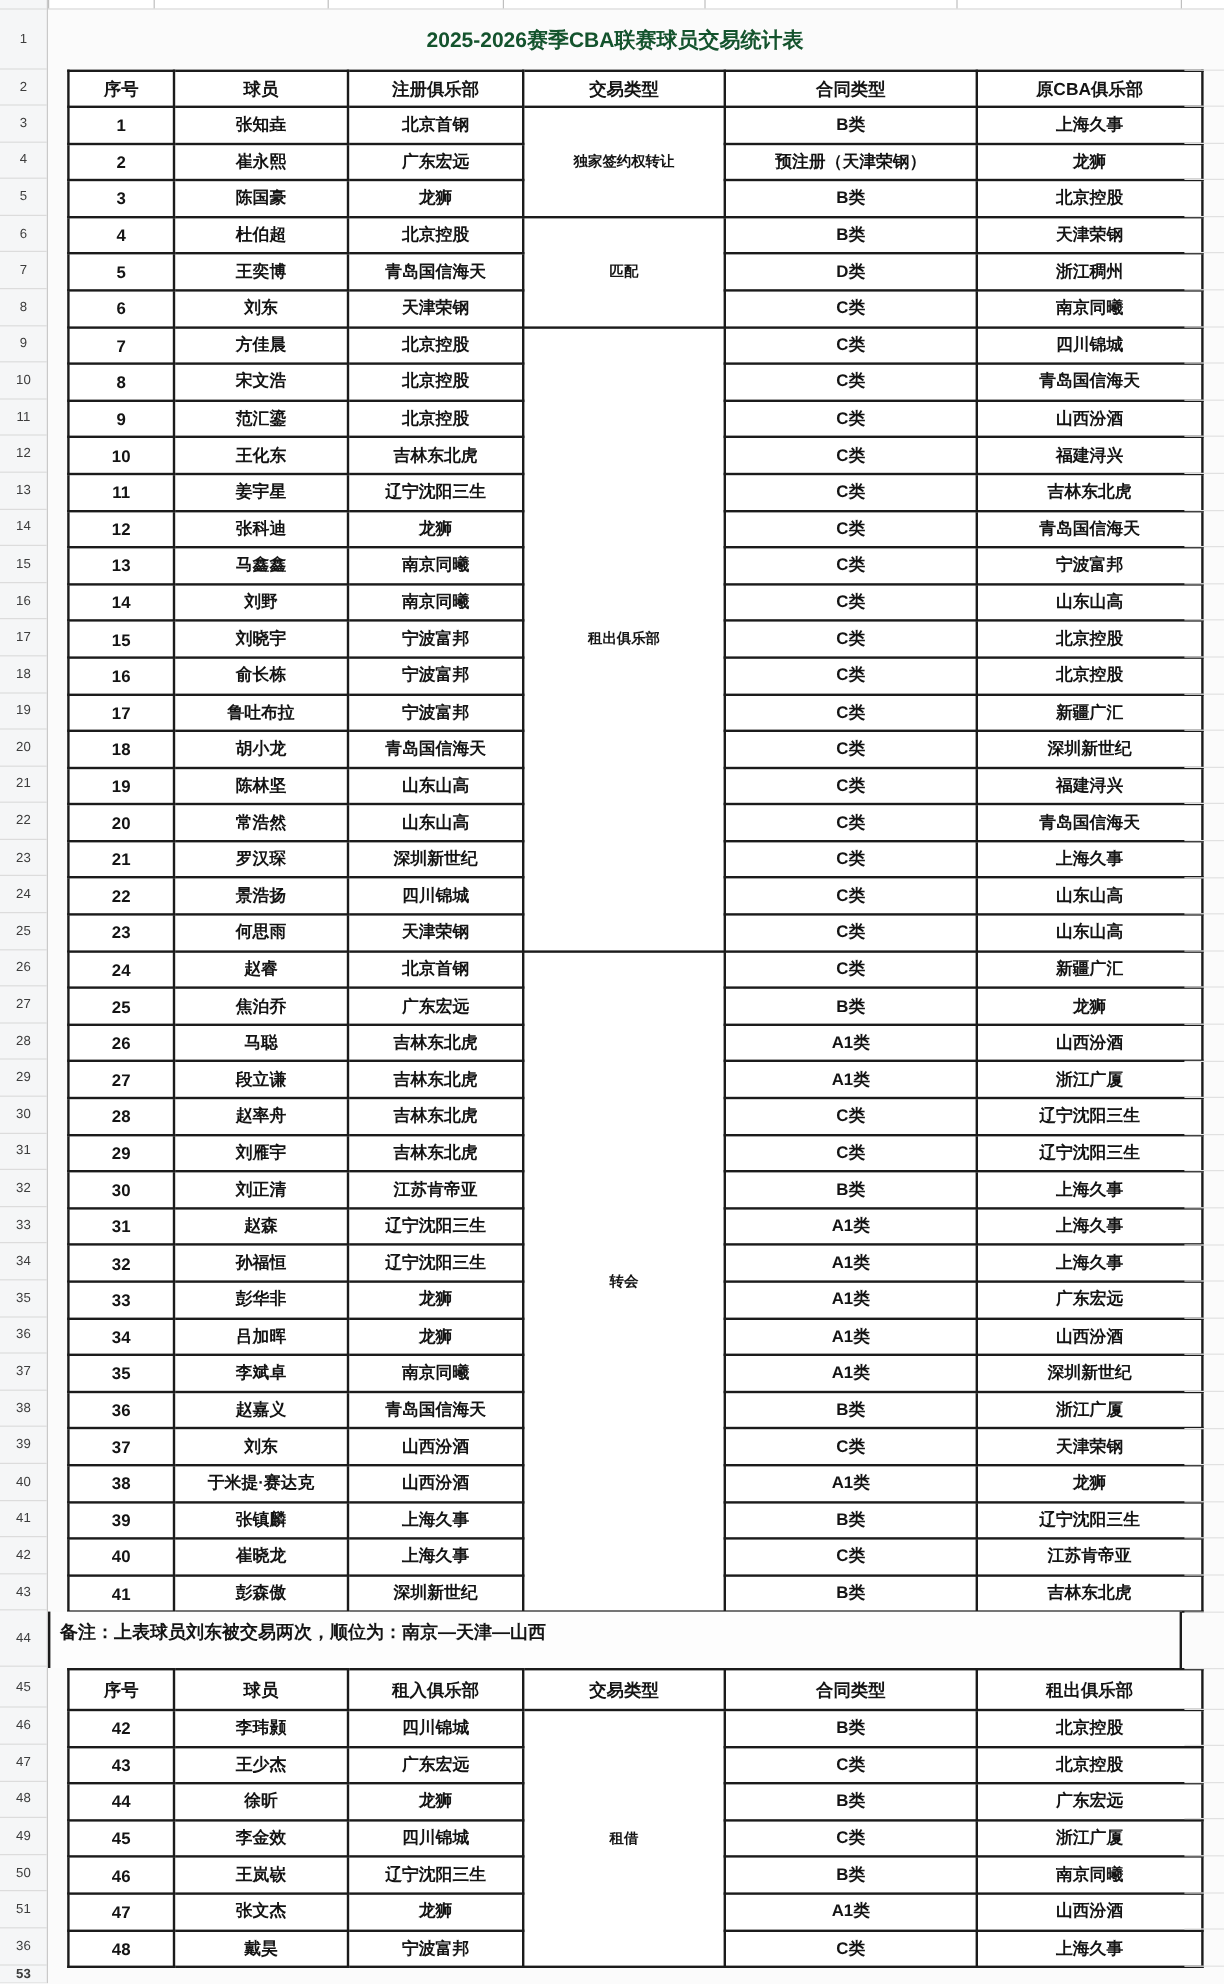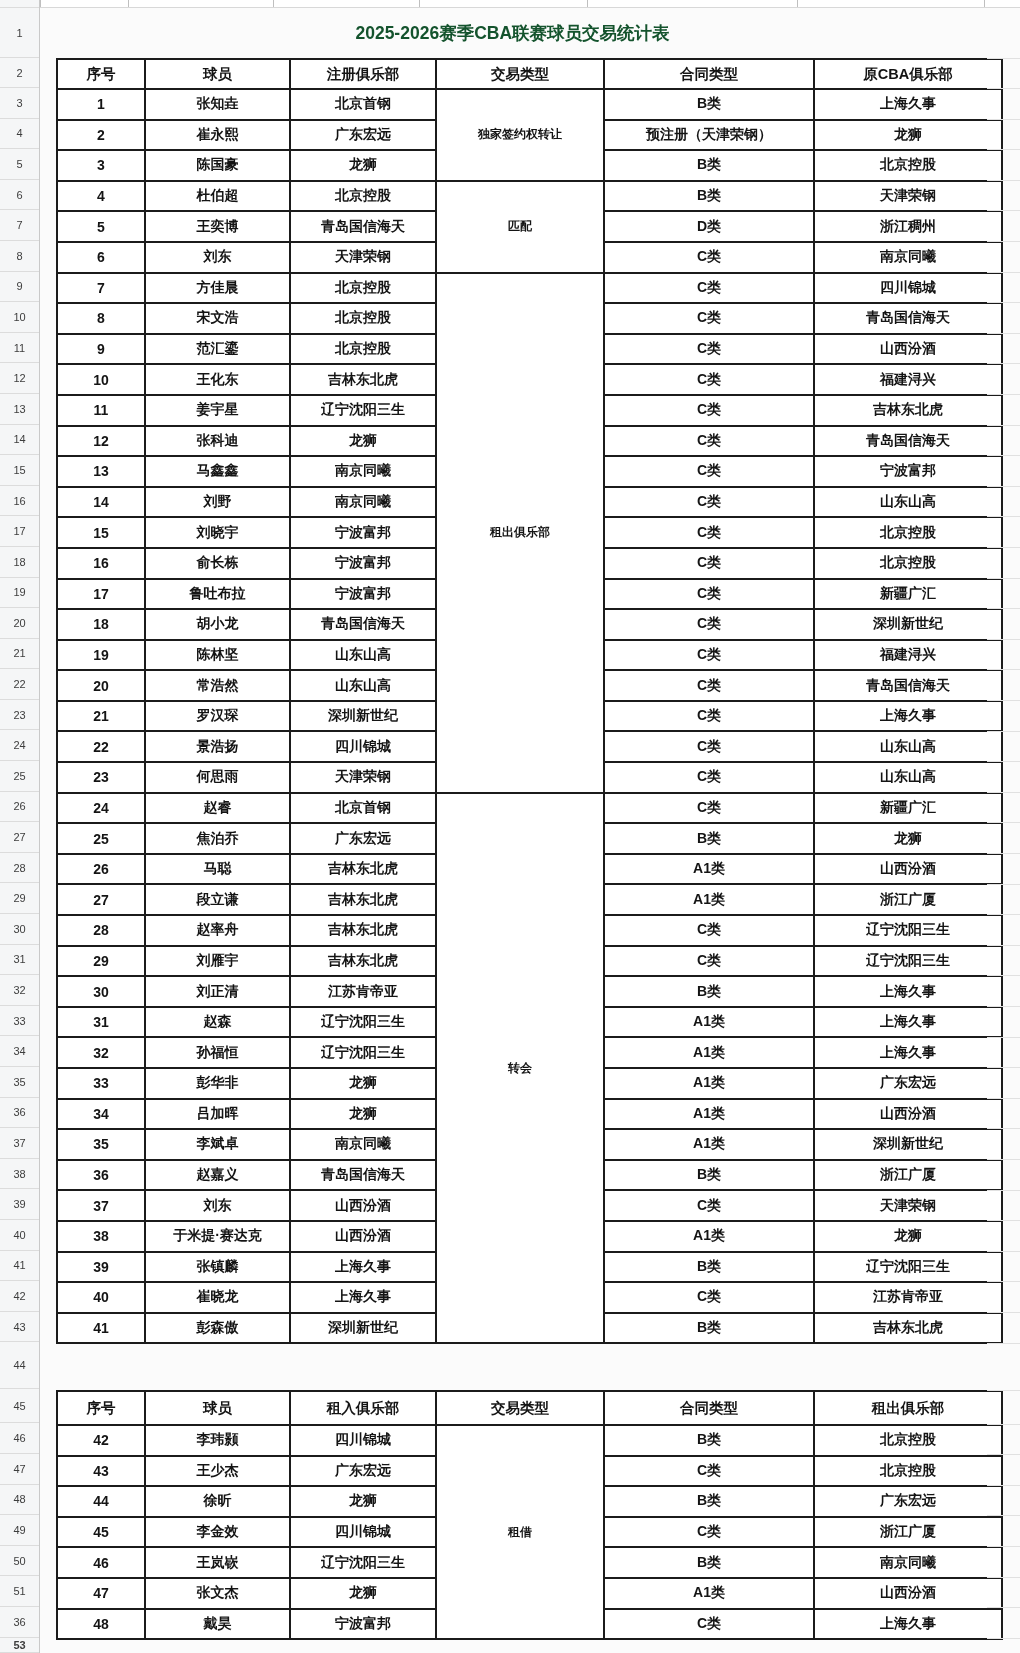--- a/index.html
+++ b/index.html
@@ -417,20 +417,21 @@
         <tr>
           <td>41</td>
           <td>彭森傲</td>
           <td>深圳新世纪</td>
           <td>B类</td>
           <td>吉林东北虎</td>
         </tr>
       </tbody>
   </table>
 
+  <div class="note">备注：上表球员刘东被交易两次，顺位为：南京—天津—山西</div>
 
   <table id="t2">
     <colgroup>
       <col style="width:88px">
         <col style="width:145px">
         <col style="width:146px">
       <col style="width:168px">
         <col style="width:210px">
         <col style="width:188px">
     </colgroup>

